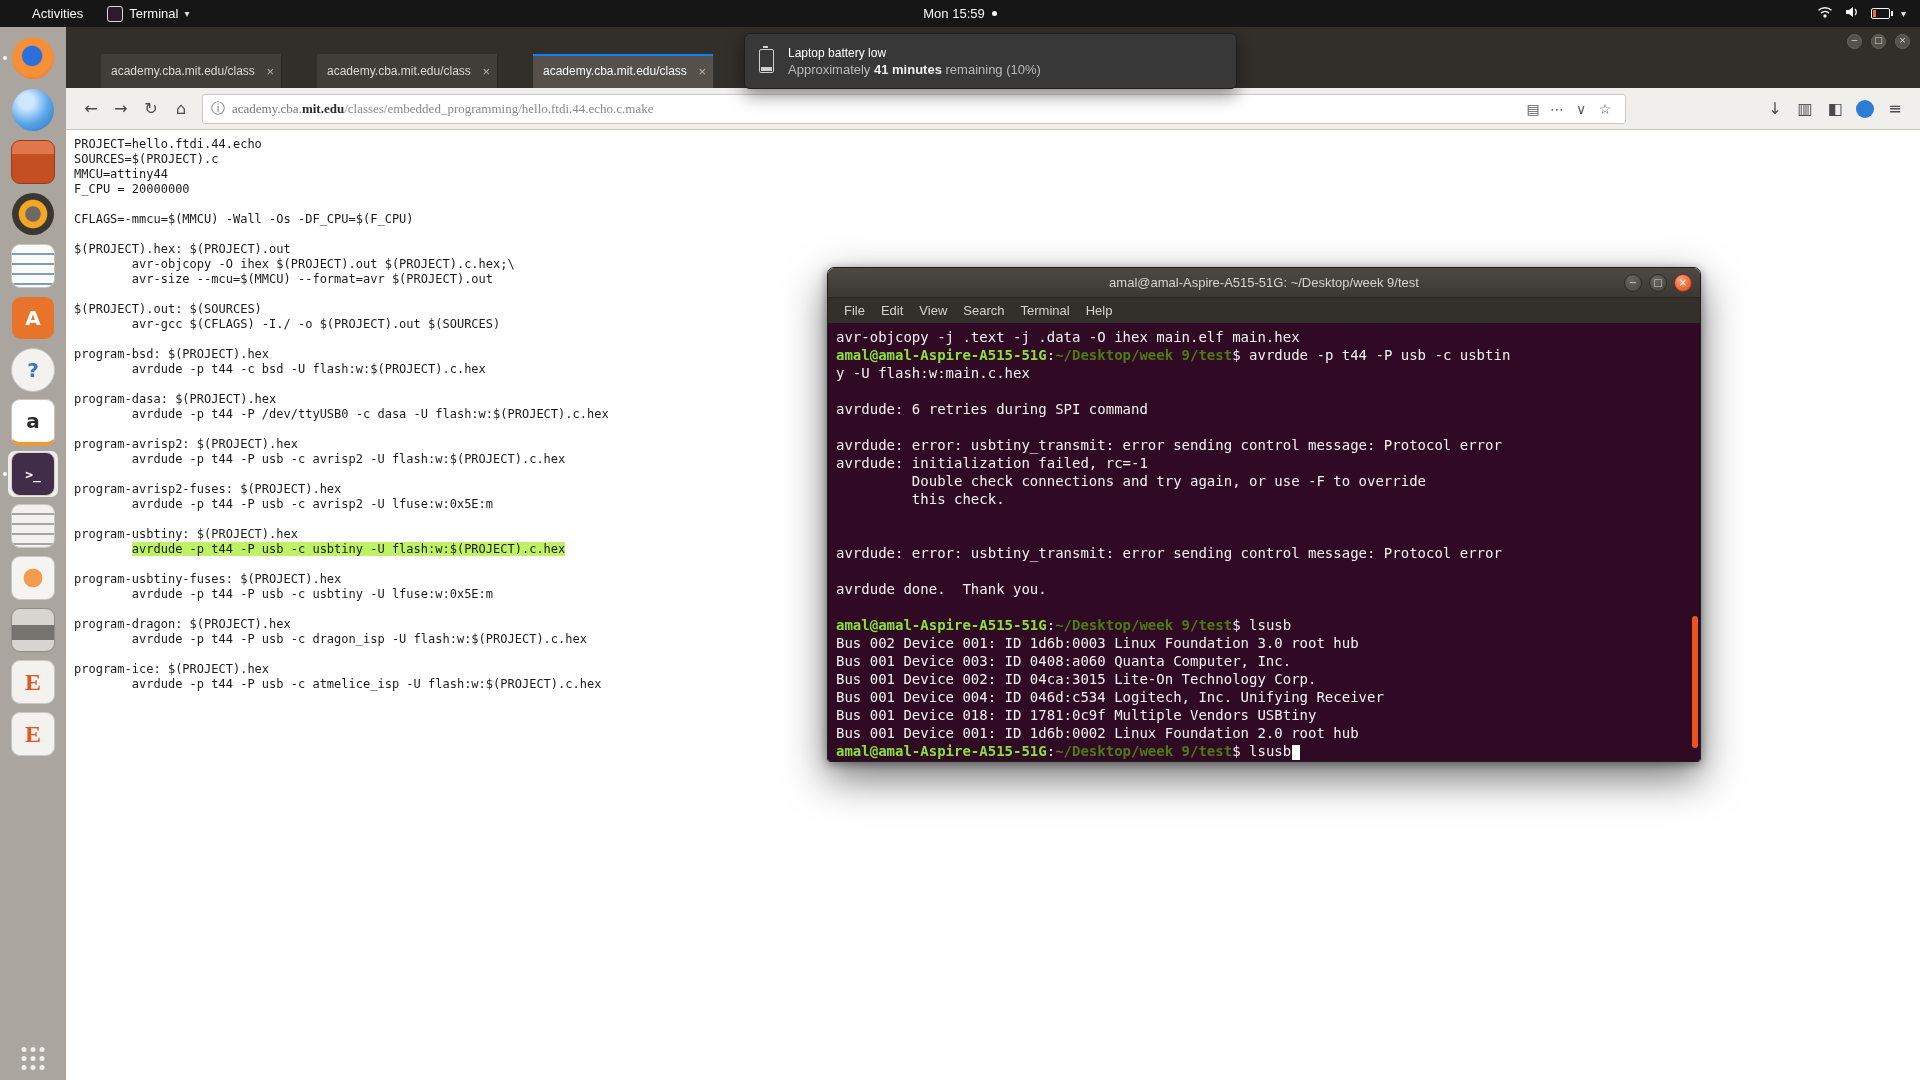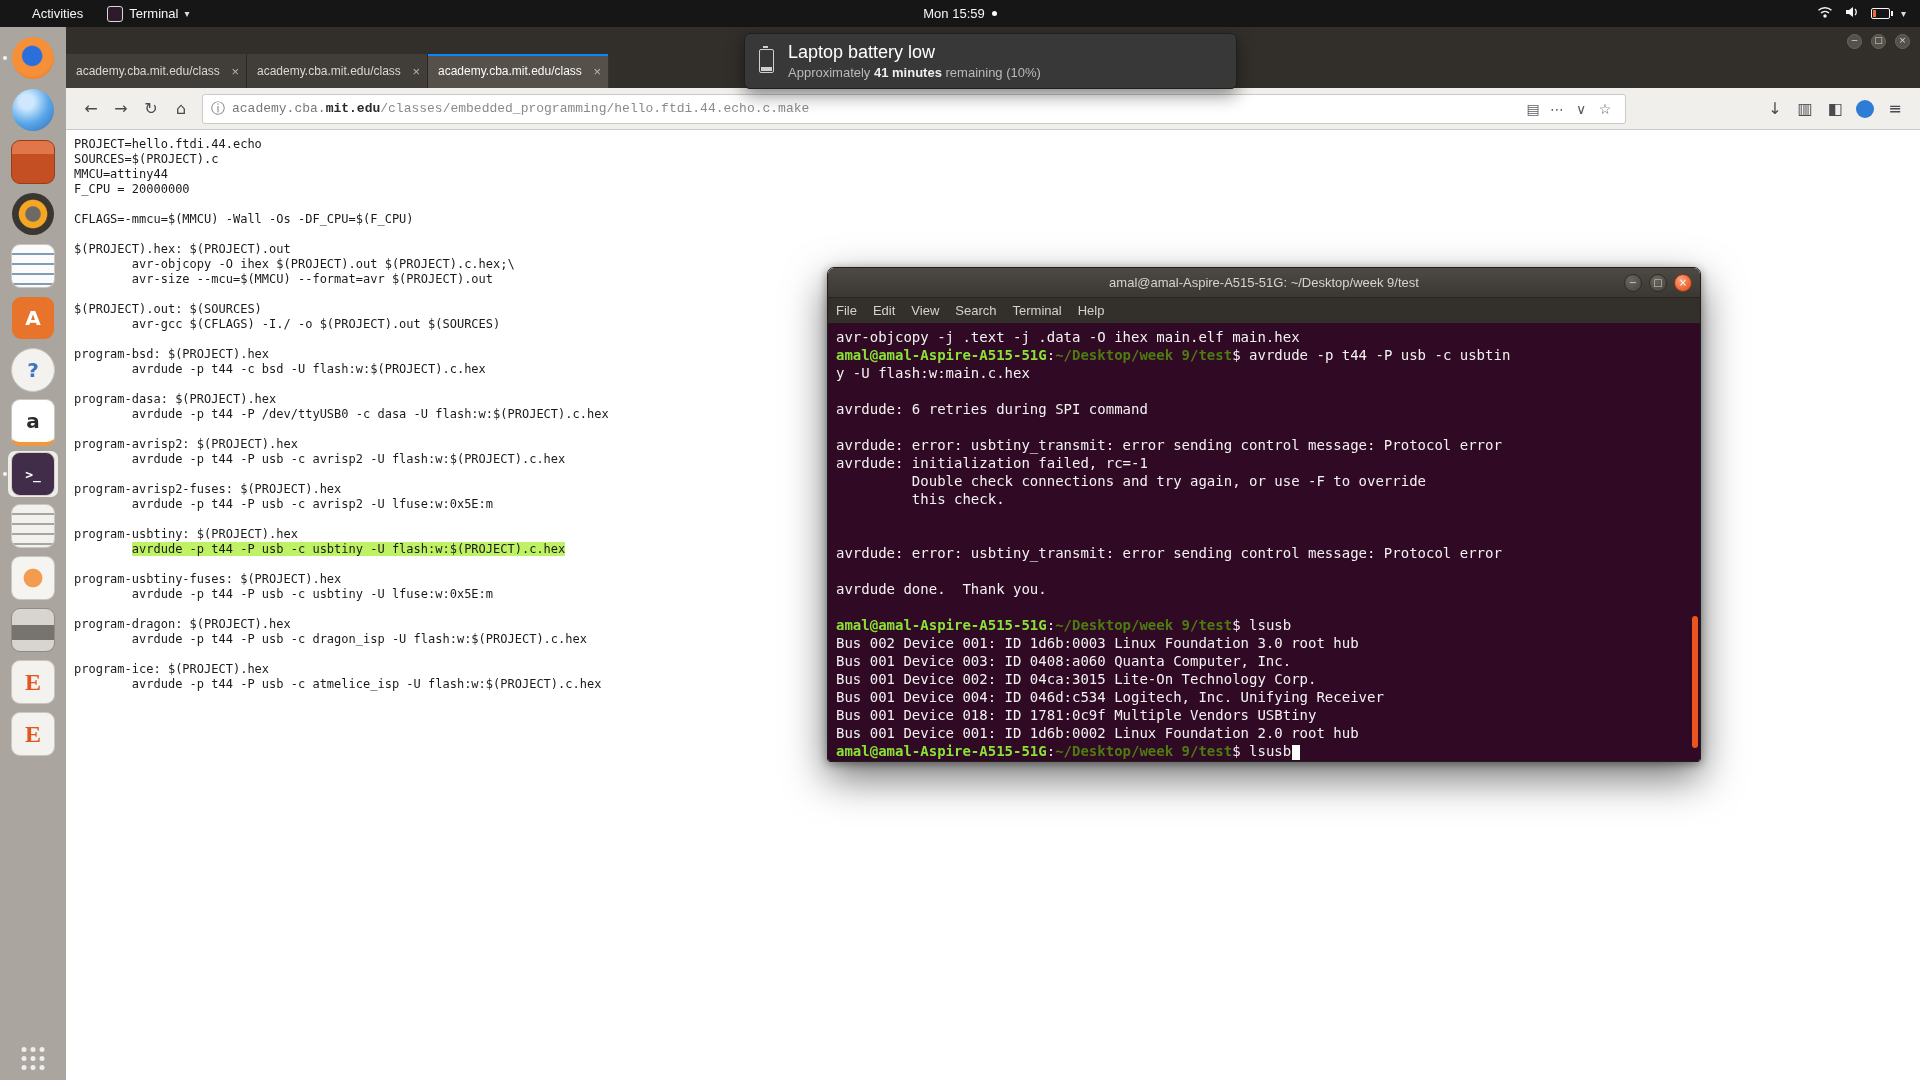--- a/index.html
+++ b/index.html
@@ -48,67 +48,67 @@
   .show-apps span{width:5px;height:5px;border-radius:50%;background:#f0eeec;}
 
   
   #firefox{position:absolute;left:66px;top:27px;right:0;bottom:0;display:flex;flex-direction:column;z-index:10;}
   .fx-drag{height:27px;background:#322f2b;position:relative;}
   .win-controls{position:absolute;right:10px;top:7px;display:flex;gap:9px;}
   .wc{width:13px;height:13px;border-radius:50%;background:#54504a;border:1px solid #6a655e;color:#d8d5d0;
       font:9px/11px "DejaVu Sans",sans-serif;text-align:center;cursor:pointer;}
   .fx-tabs{height:34px;background:#322f2b;display:flex;align-items:flex-end;padding-left:0;}
   .tab{width:181px;height:34px;background:#413d39;color:#d9d7d4;display:flex;align-items:center;
-       padding:0 7px 0 10px;font-size:12px;border-right:1px solid rgba(0,0,0,0.35);cursor:pointer;box-sizing:border-box;}
+       padding:0 7px 0 10px;font-size:12px;border-right:1px solid rgba(0,0,0,0.35);cursor:pointer;box-sizing:border-box;margin-left:35px;}
   .tab.active{background:#55504a;color:#f9f9f8;box-shadow:inset 0 2px 0 #0a84ff;}
   .tab-title{flex:1;overflow:hidden;white-space:nowrap;}
   .tab-close{margin-left:6px;color:#b8b5b2;font-size:13px;}
   .fx-nav{height:41px;background:#f1efec;border-bottom:1px solid #ccc9c4;display:flex;align-items:center;padding:0 10px;}
   .nav-btn{width:30px;height:28px;display:flex;align-items:center;justify-content:center;color:#4a4a4f;
        font-family:"DejaVu Sans",sans-serif;font-size:16px;border-radius:3px;cursor:pointer;}
   .urlbar{flex:1;max-width:1430px;height:28px;background:#ffffff;border:1px solid #cccac6;border-radius:3px;
        display:flex;align-items:center;padding:0 8px;margin-left:6px;font-size:13px;cursor:text;}
   .info-icon{color:#737373;font-family:"DejaVu Sans",sans-serif;font-size:14px;margin-right:7px;}
-  .url-text{flex:1;white-space:nowrap;overflow:hidden;font-family:Liberation Mono, monospace;}
+  .url-text{flex:1;white-space:nowrap;overflow:hidden;font-family:Liberation Serif, serif;}
   .u1{color:#777777;} .u2{color:#2b2b2b;font-weight:bold;} .u3{color:#8a8a8a;}
   .ub-ic{width:24px;text-align:center;color:#5a5a5f;font-family:"DejaVu Sans",sans-serif;font-size:14px;cursor:pointer;}
   .nav-spacer{width:134px;}
   .account-circle{width:18px;height:18px;border-radius:50%;background:#2e7cd6;margin:0 6px;cursor:pointer;}
   .fx-content{flex:1;background:#ffffff;overflow:hidden;padding:7px 0 0 8px;}
   .mline{font:12px/15px "DejaVu Sans Mono",monospace;color:#1a1a1a;white-space:pre;}
   .sel{background:#bef264;}
 
   
   #terminal{position:absolute;left:827px;top:267px;width:874px;height:495px;z-index:40;
        border-radius:7px 7px 3px 3px;overflow:hidden;
        box-shadow:0 16px 42px rgba(0,0,0,0.55), 0 2px 10px rgba(0,0,0,0.4);border:1px solid #211f1c;box-sizing:border-box;}
   .t-titlebar{height:29px;background:linear-gradient(#4d4a45,#3b3834);position:relative;border-bottom:1px solid #282521;}
   .t-title{position:absolute;left:0;right:0;text-align:center;line-height:29px;color:#d8d4cd;font-size:13px;}
   .t-controls{position:absolute;right:8px;top:6px;display:flex;gap:7px;}
   .tc{width:16px;height:16px;border-radius:50%;text-align:center;font:10px/15px "DejaVu Sans",sans-serif;cursor:pointer;}
   .tc-min,.tc-max{background:radial-gradient(circle at 35% 30%, #6a665f, #514d47 70%);border:1px solid #2e2b27;color:#cfccc7;}
   .tc-close{background:radial-gradient(circle at 35% 30%, #f9a57c, #ef6a3a 60%, #d8551f);border:1px solid #8c3512;color:#ffffff;}
-  .t-menubar{height:25px;background:#33302c;display:flex;align-items:center;padding-left:0;}
+  .t-menubar{height:25px;background:#33302c;display:flex;align-items:center;padding-left:8px;}
   .t-menu-item{padding:2px 8px;color:#d6d2ca;font-size:13px;cursor:pointer;}
   .t-body{position:relative;height:calc(100% - 55px);background:#300a24;padding:5px 2px 0 8px;box-sizing:border-box;}
   .tline{font:14px/18px "DejaVu Sans Mono",monospace;color:#f2f2f2;white-space:pre;}
   .c-green{color:#8ae234;font-weight:bold;}
   .c-blue{color:#4d7c0f;font-weight:bold;}
   .cursor{display:inline-block;width:8px;height:15px;background:#ffffff;vertical-align:middle;margin-left:1px;}
   .t-scroll{position:absolute;right:2px;top:67%;height:30%;width:6px;background:#e95420;border-radius:3px;cursor:pointer;}
 
   
   #notification{position:absolute;left:744px;top:33px;width:493px;height:56px;background:#383838;
        border:1px solid #1f1f1f;border-radius:6px;z-index:60;display:flex;align-items:center;
        padding:0 14px;box-sizing:border-box;box-shadow:0 6px 18px rgba(0,0,0,0.45);cursor:pointer;}
   .notif-batt{width:13px;height:22px;border:1px solid #cfcfcf;border-radius:2px;position:relative;margin-right:14px;flex:none;}
   .notif-batt::before{content:"";position:absolute;top:-4px;left:3px;width:5px;height:2px;background:#cfcfcf;}
   .notif-batt-fill{position:absolute;left:1px;right:1px;bottom:1px;height:20%;background:#cfcfcf;}
   .notif-text{display:flex;flex-direction:column;gap:2px;}
-  .notif-title{color:#ffffff;font-size:18px;}
+  .notif-title{color:#ffffff;font-size:12px;}
   .notif-body{color:#b9b9b9;font-size:13px;}
   .notif-bold{color:#eeeeee;font-weight:bold;}
 </style>
 </head>
 <body>
 
 <div id="screen">
 
   <div id="topbar">
     <div class="tb-left">

